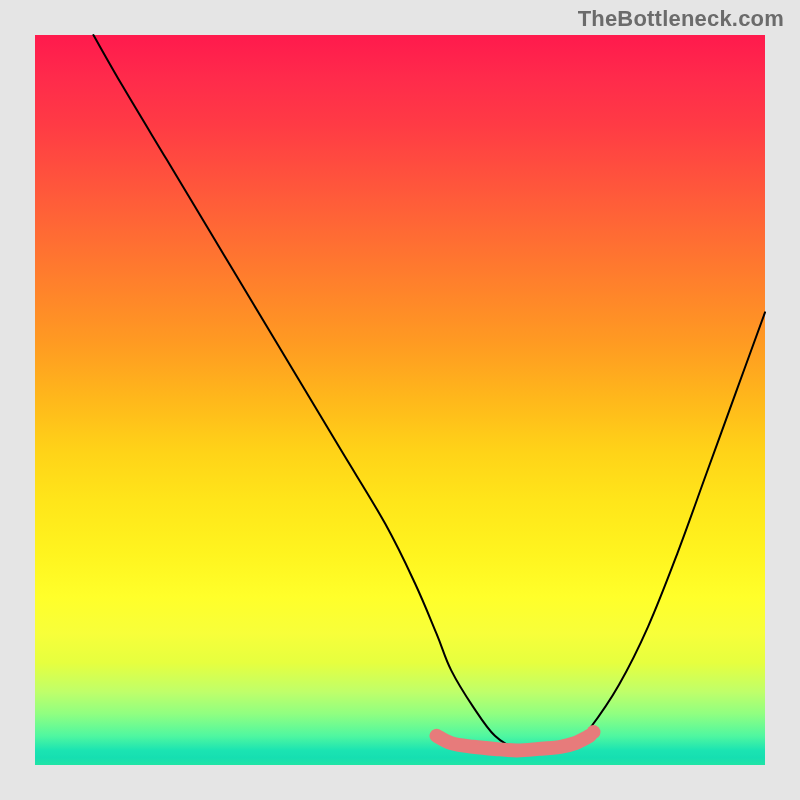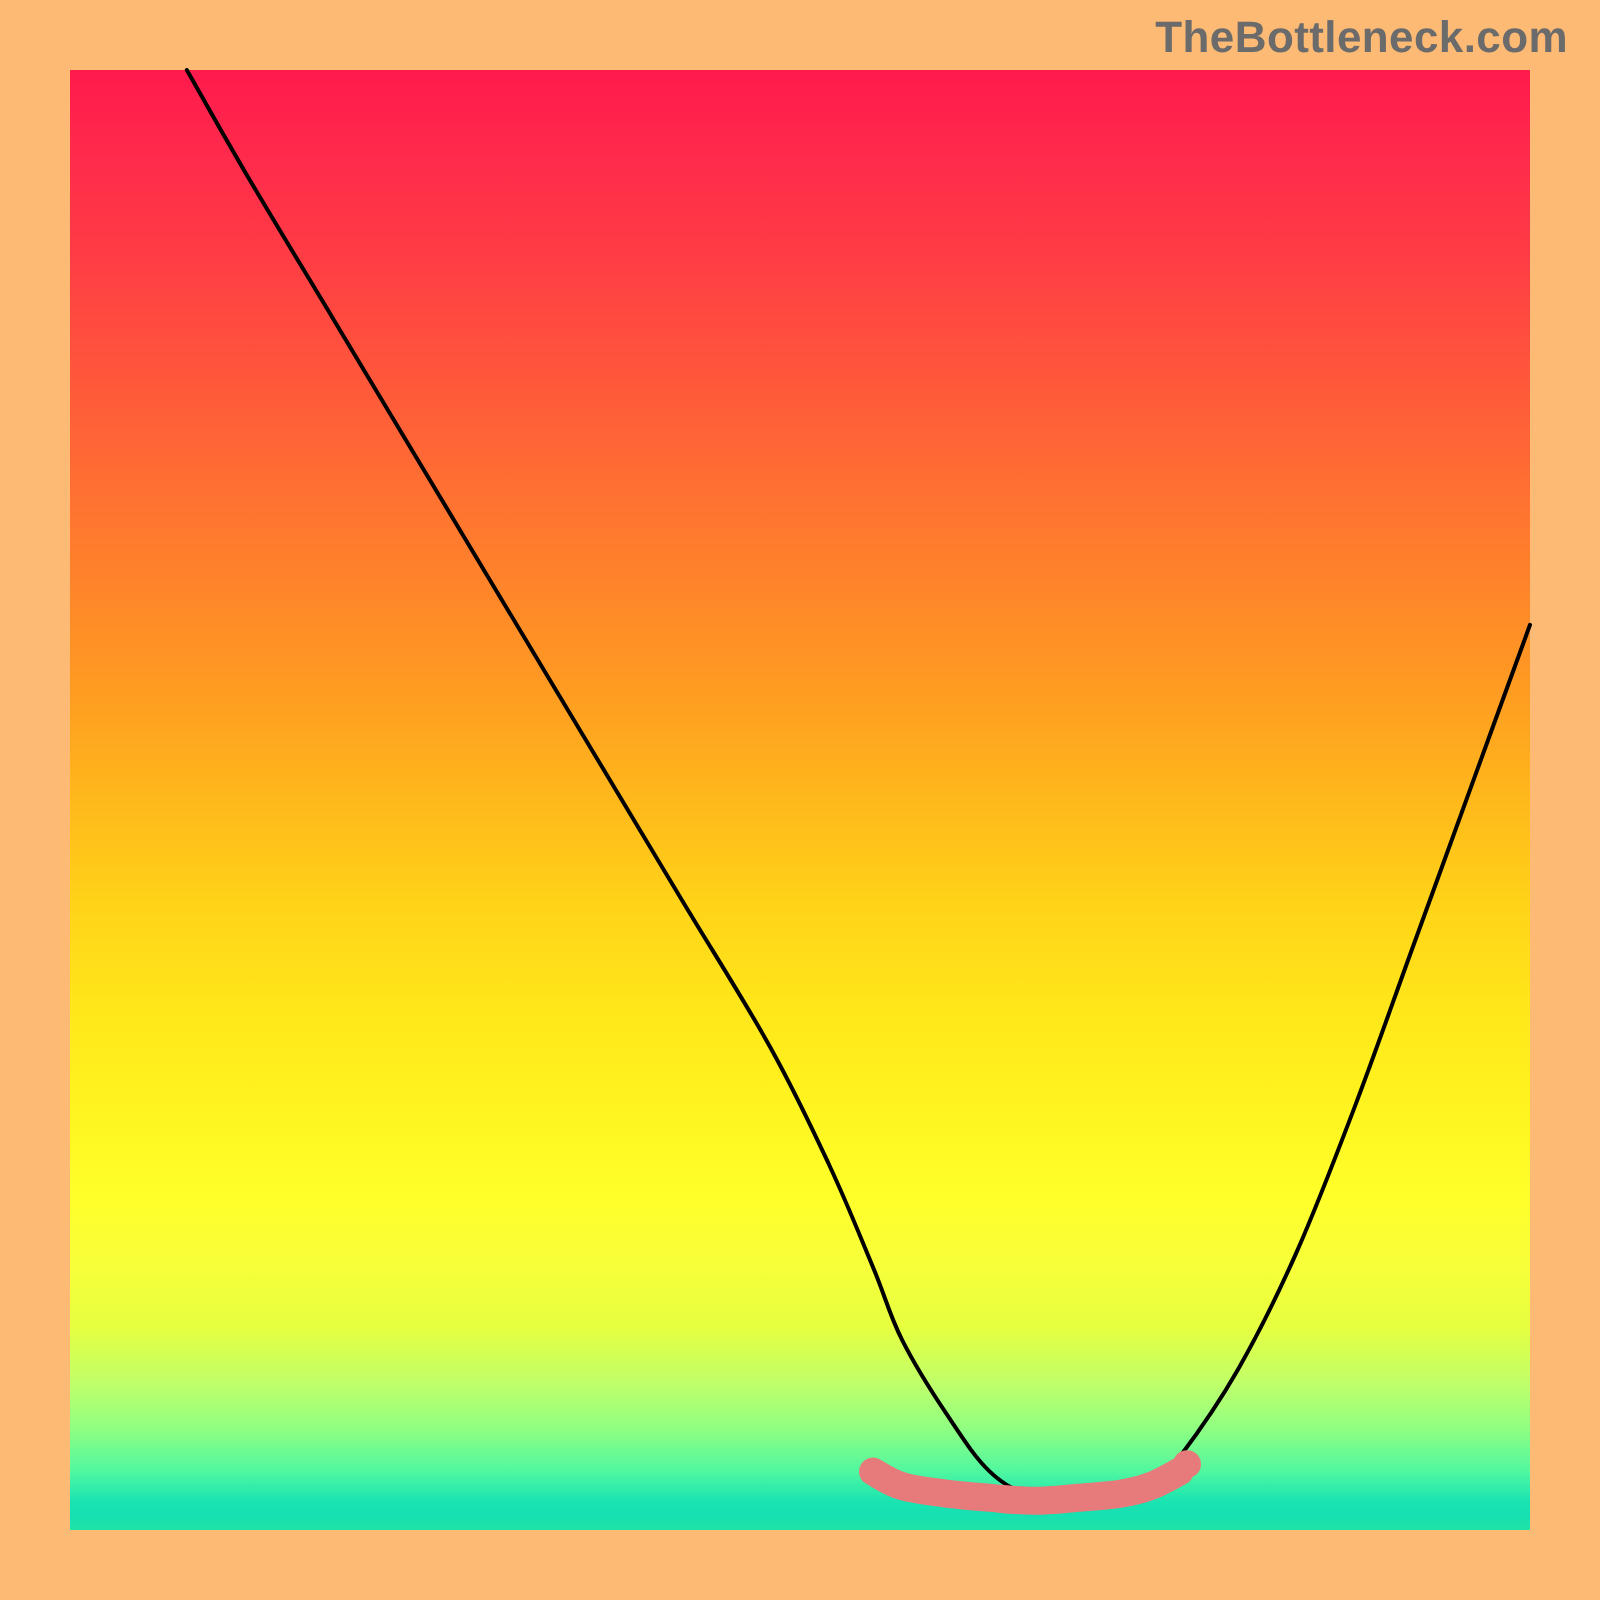--- a/index.html
+++ b/index.html
@@ -8,21 +8,21 @@
     width: 800px;
     height: 800px;
     background: #000;
     font-family: Arial, Helvetica, sans-serif;
     overflow: hidden;
   }
   .frame {
     position: relative;
     width: 800px;
     height: 800px;
-    background: #fdba74;
+    background: #e5e5e5;
   }
   .plot {
     position: absolute;
     left: 35px;
     top: 35px;
     width: 730px;
     height: 730px;
     
     background: linear-gradient(to bottom,
       #ff1a4d 0%,

